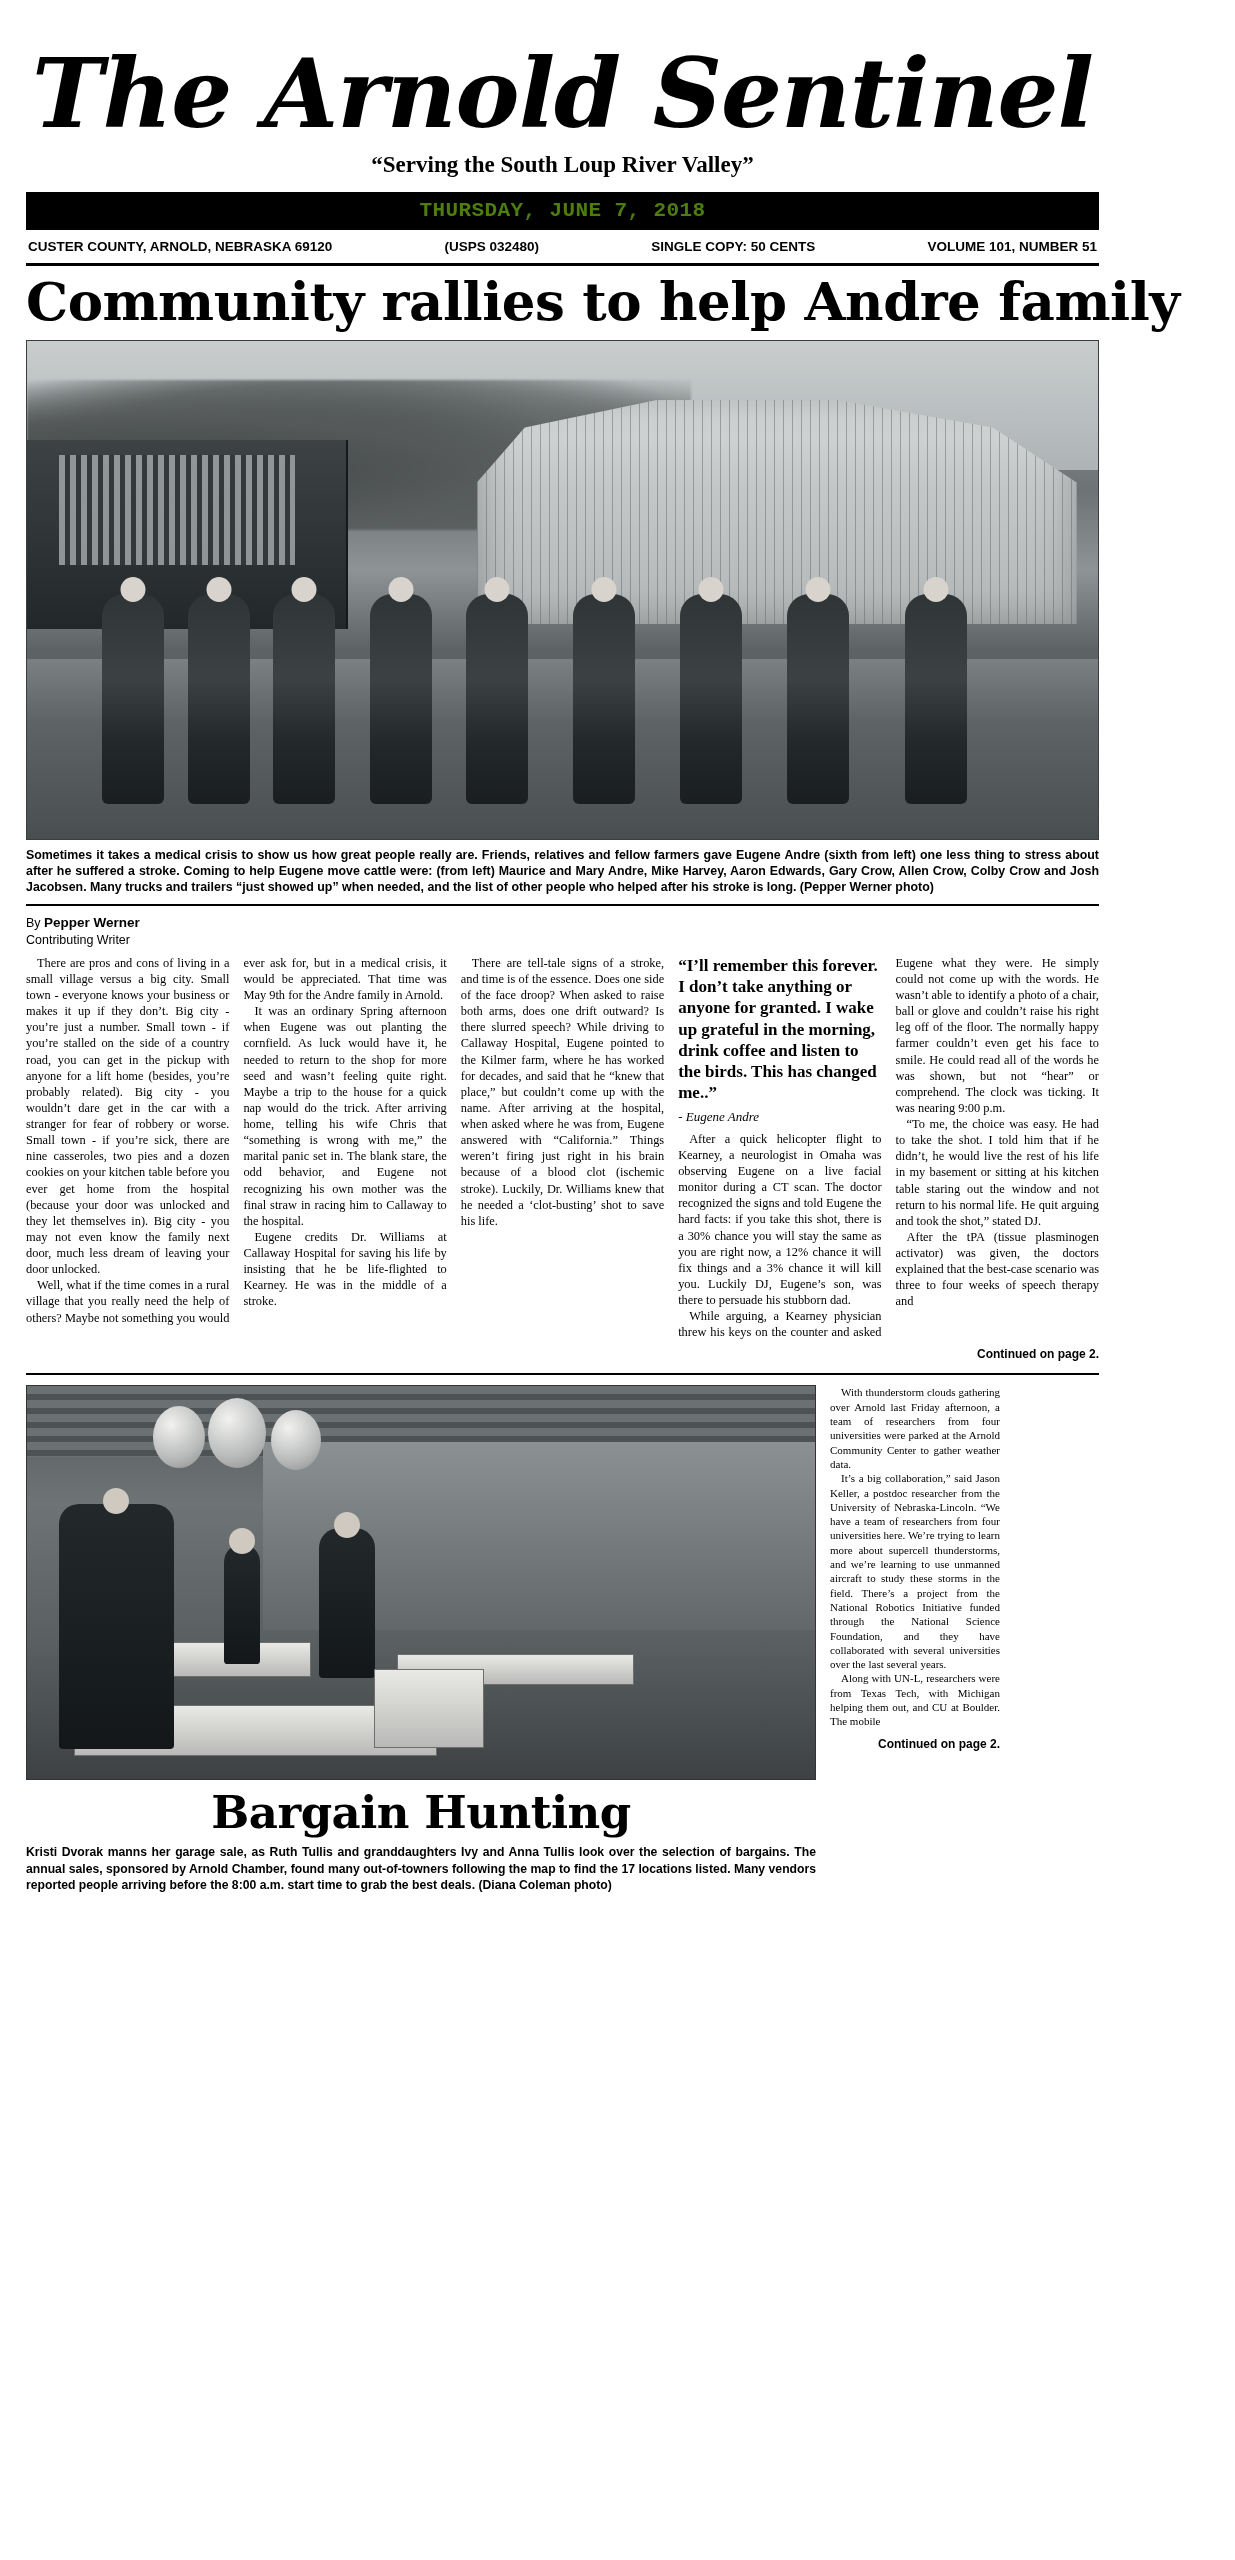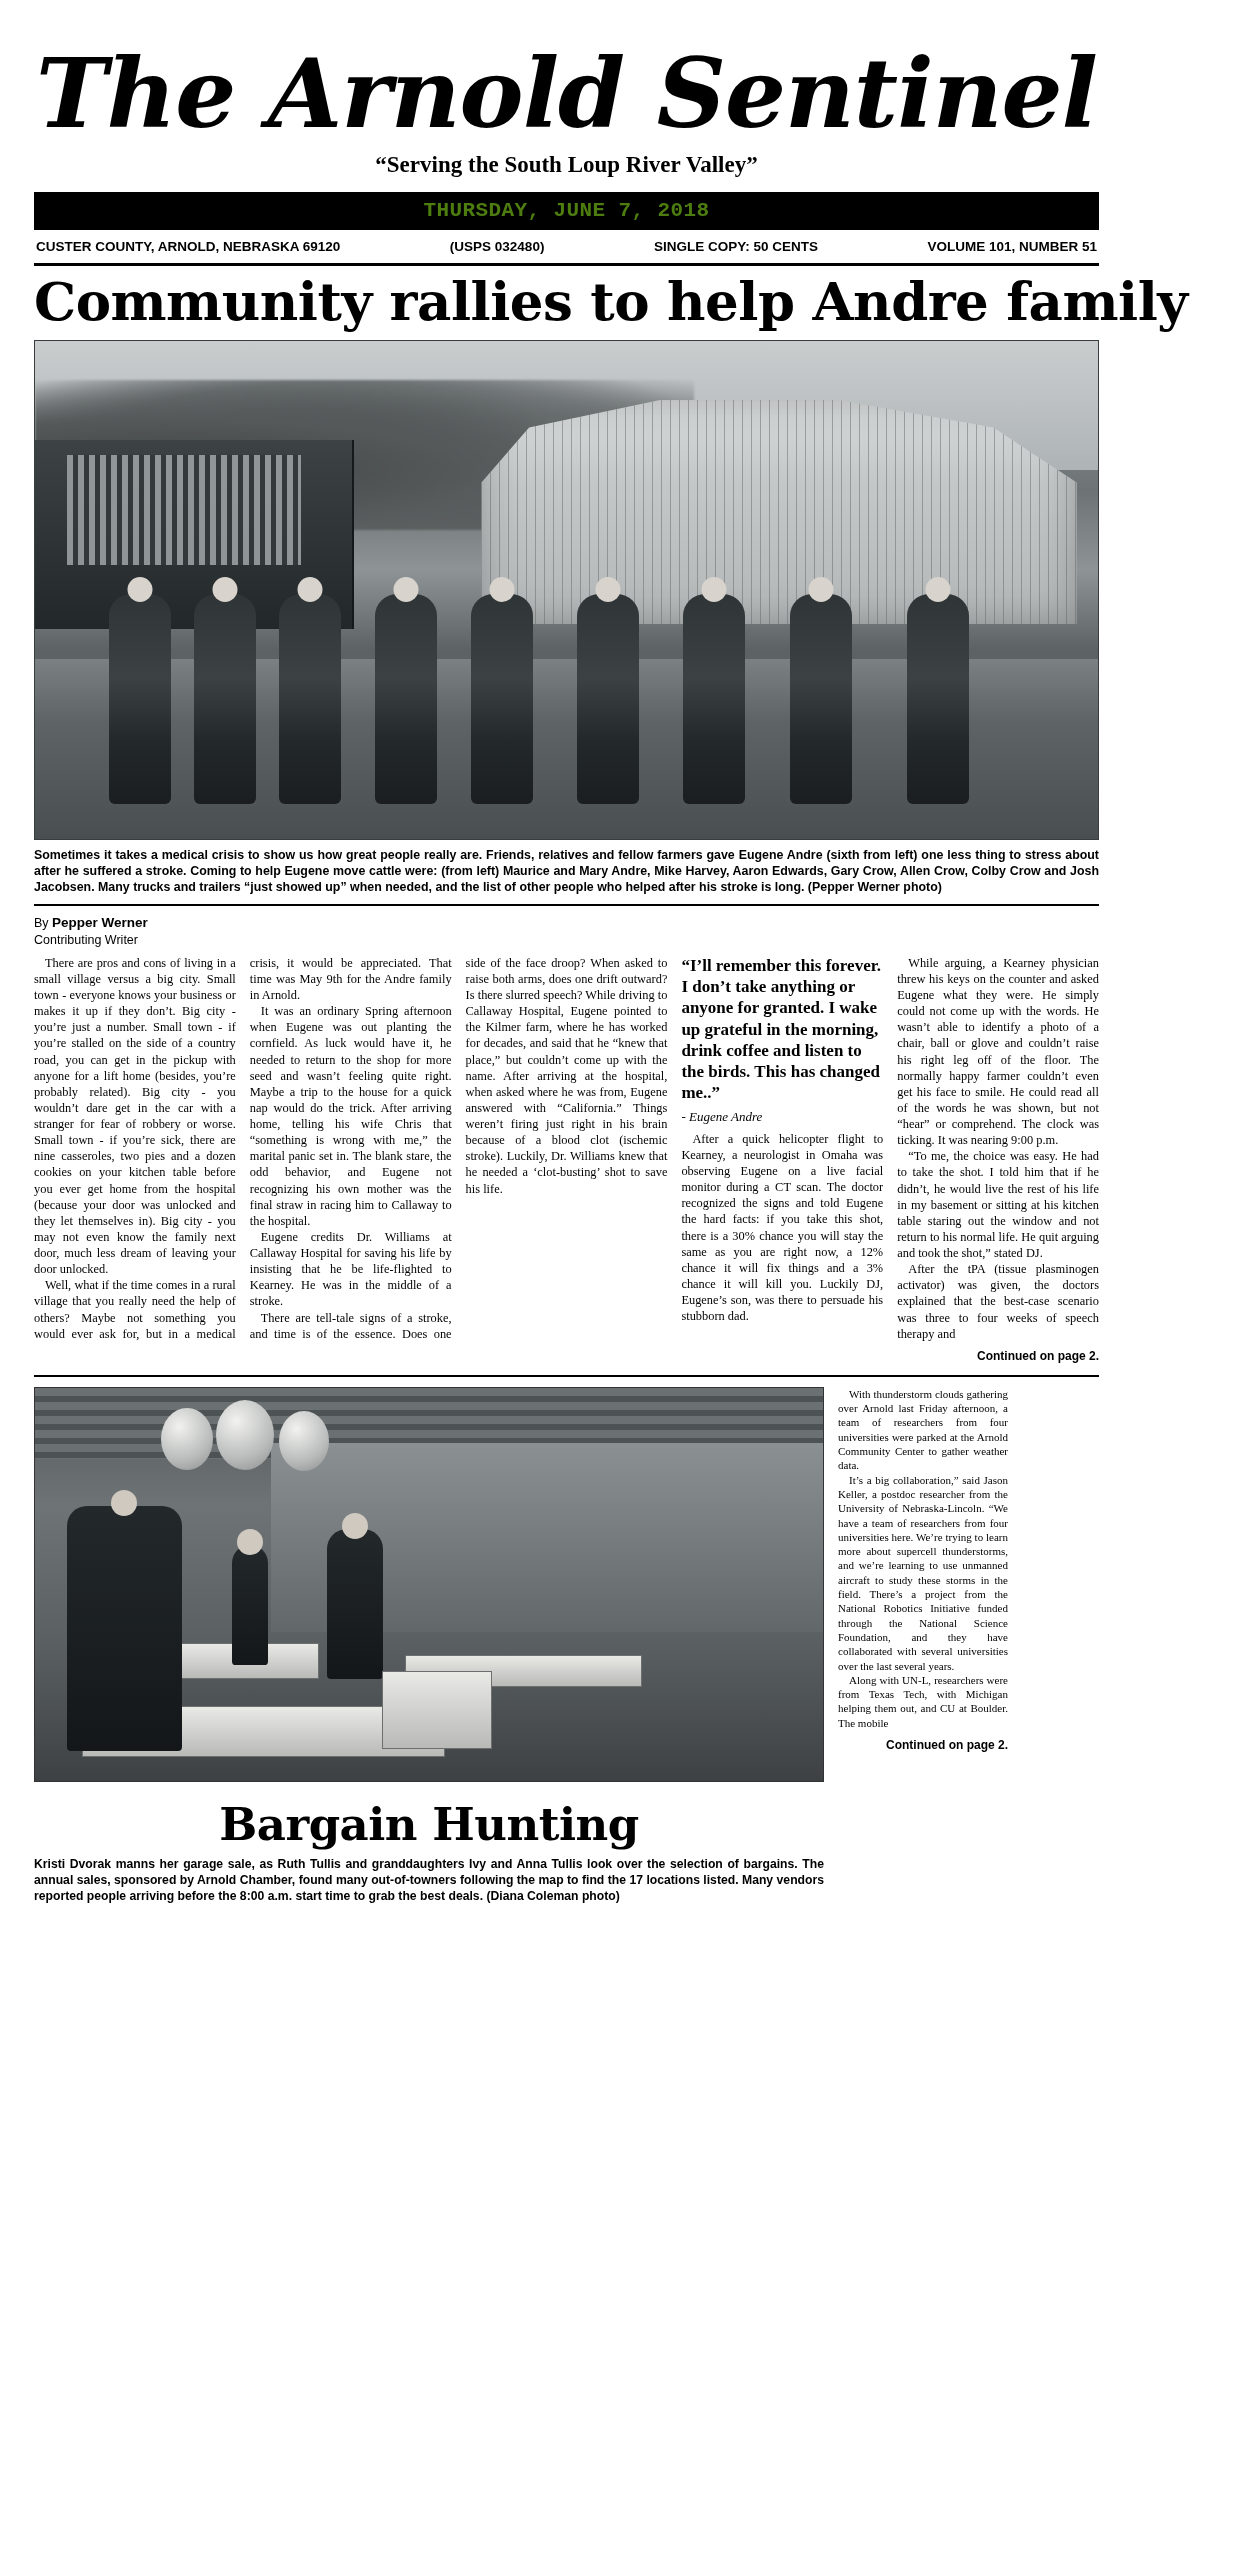--- a/index.html
+++ b/index.html
@@ -6,21 +6,21 @@
   html, body { margin: 0; padding: 0; }
   body {
     width: 1235px;
     background: #ffffff;
     font-family: "Liberation Serif", serif;
     color: #000;
   }
   .page {
     width: 1125px;
     min-height: 2560px;
-    padding: 46px 26px 10px 34px;
+    padding: 46px 26px 10px 26px;
     background: #fff;
     position: relative;
   }
   
   .masthead-title {
     text-align: center;
     font-family: "DejaVu Serif", serif;
     font-weight: bold;
     font-size: 96px;
     line-height: 1.0;
@@ -227,21 +227,21 @@
   }
   .bp-person::before{
     content:""; position:absolute; left:50%; top:-16px; transform:translateX(-50%);
     width:26px;height:26px;border-radius:50%;background:#cfc9c0;
   }
   .bargain-title {
     font-family: "DejaVu Serif", serif;
     font-weight: bold;
     font-size: 45px;
     text-align: center;
-    margin: 16px 0 5px 0;
+    margin: 6px 0 5px 0;
     letter-spacing: -0.5px;
   }
   .bargain-caption {
     font-family: "Liberation Sans", sans-serif;
     font-weight: bold;
     font-size: 12.2px;
     line-height: 1.32;
     text-align: justify;
   }
 

